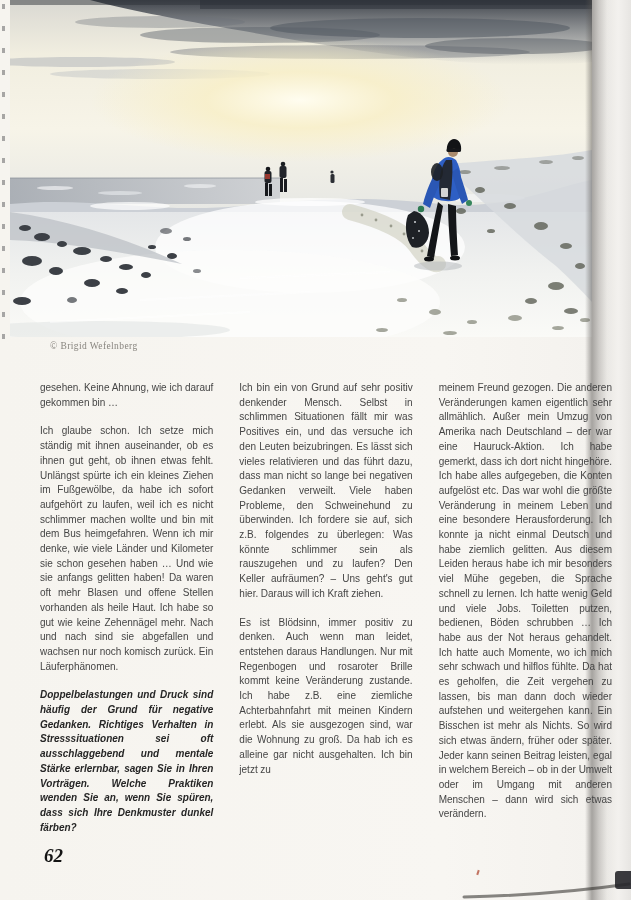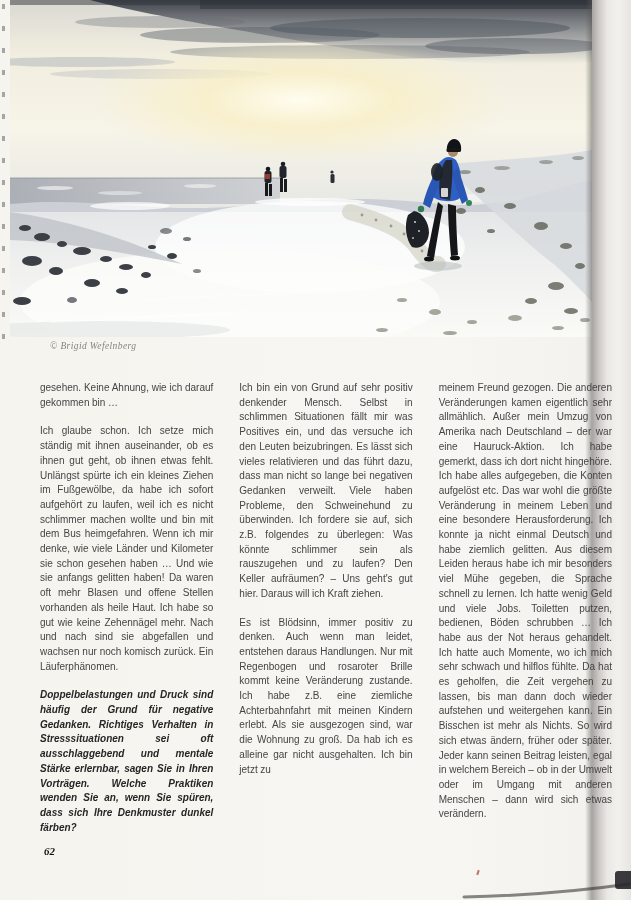--- a/index.html
+++ b/index.html
@@ -18,32 +18,32 @@
     background:linear-gradient(90deg,rgba(88,85,82,0) 0%,rgba(88,85,82,.50) 15%,rgba(120,117,114,.33) 30%,
                rgba(200,198,195,.22) 48%,#f3f1ee 72%,#e7e5e2 100%);}
   .corner-tab{position:absolute;left:615px;top:871px;width:16px;height:18px;background:#26262a;
     border-radius:3px 0 0 3px;opacity:.9;}
   .bottom-curl{position:absolute;left:462px;top:882px;width:169px;height:18px;}
   .stray-mark{position:absolute;left:477px;top:870px;width:2px;height:5px;background:#b4543e;
     transform:rotate(18deg);opacity:.8;}
 
   
   .credit{position:absolute;left:50px;top:341px;font-family:"Liberation Serif",serif;
-    font-style:italic;font-size:9.5px;color:#87847e;letter-spacing:.4px;}
+    font-size:9.5px;color:#87847e;letter-spacing:.4px;}
 
   
   .columns{position:absolute;left:40px;top:381px;width:572px;display:flex;gap:26px;}
   .col{flex:1 1 0;min-width:0;}
   .col p{margin:0 0 14px 0;font-size:10px;line-height:14.7px;color:#454545;
     text-align:justify;hyphens:auto;-webkit-hyphens:auto;word-spacing:-0.2px;}
   .col p.q{font-weight:bold;font-style:italic;color:#262626;}
 
   
   .folio{position:absolute;left:44px;top:845px;font-family:"Liberation Serif",serif;
-    font-style:italic;font-weight:600;font-size:11px;color:#141414;text-align:right;}
+    font-style:italic;font-weight:600;font-size:19px;color:#141414;text-align:right;}
 </style>
 </head>
 <body>
 
 <div class="page">
 
   <figure class="photo" style="margin:0">
     <svg viewBox="0 0 582 337" preserveAspectRatio="none">
       <defs>
         <linearGradient id="sky" x1="0" y1="0" x2="0" y2="1">

